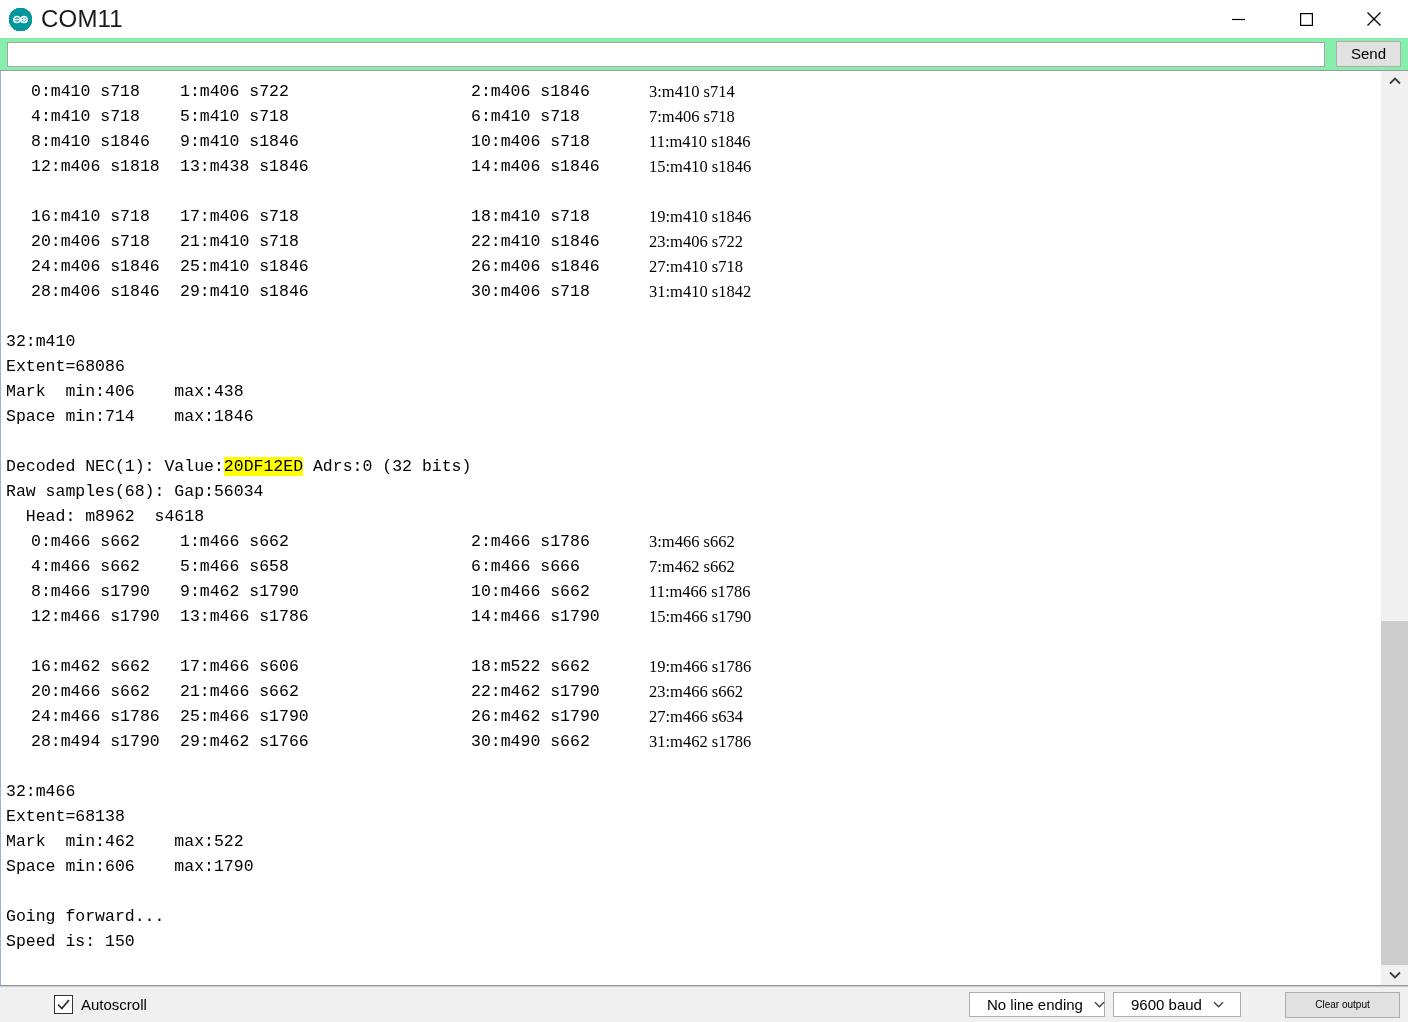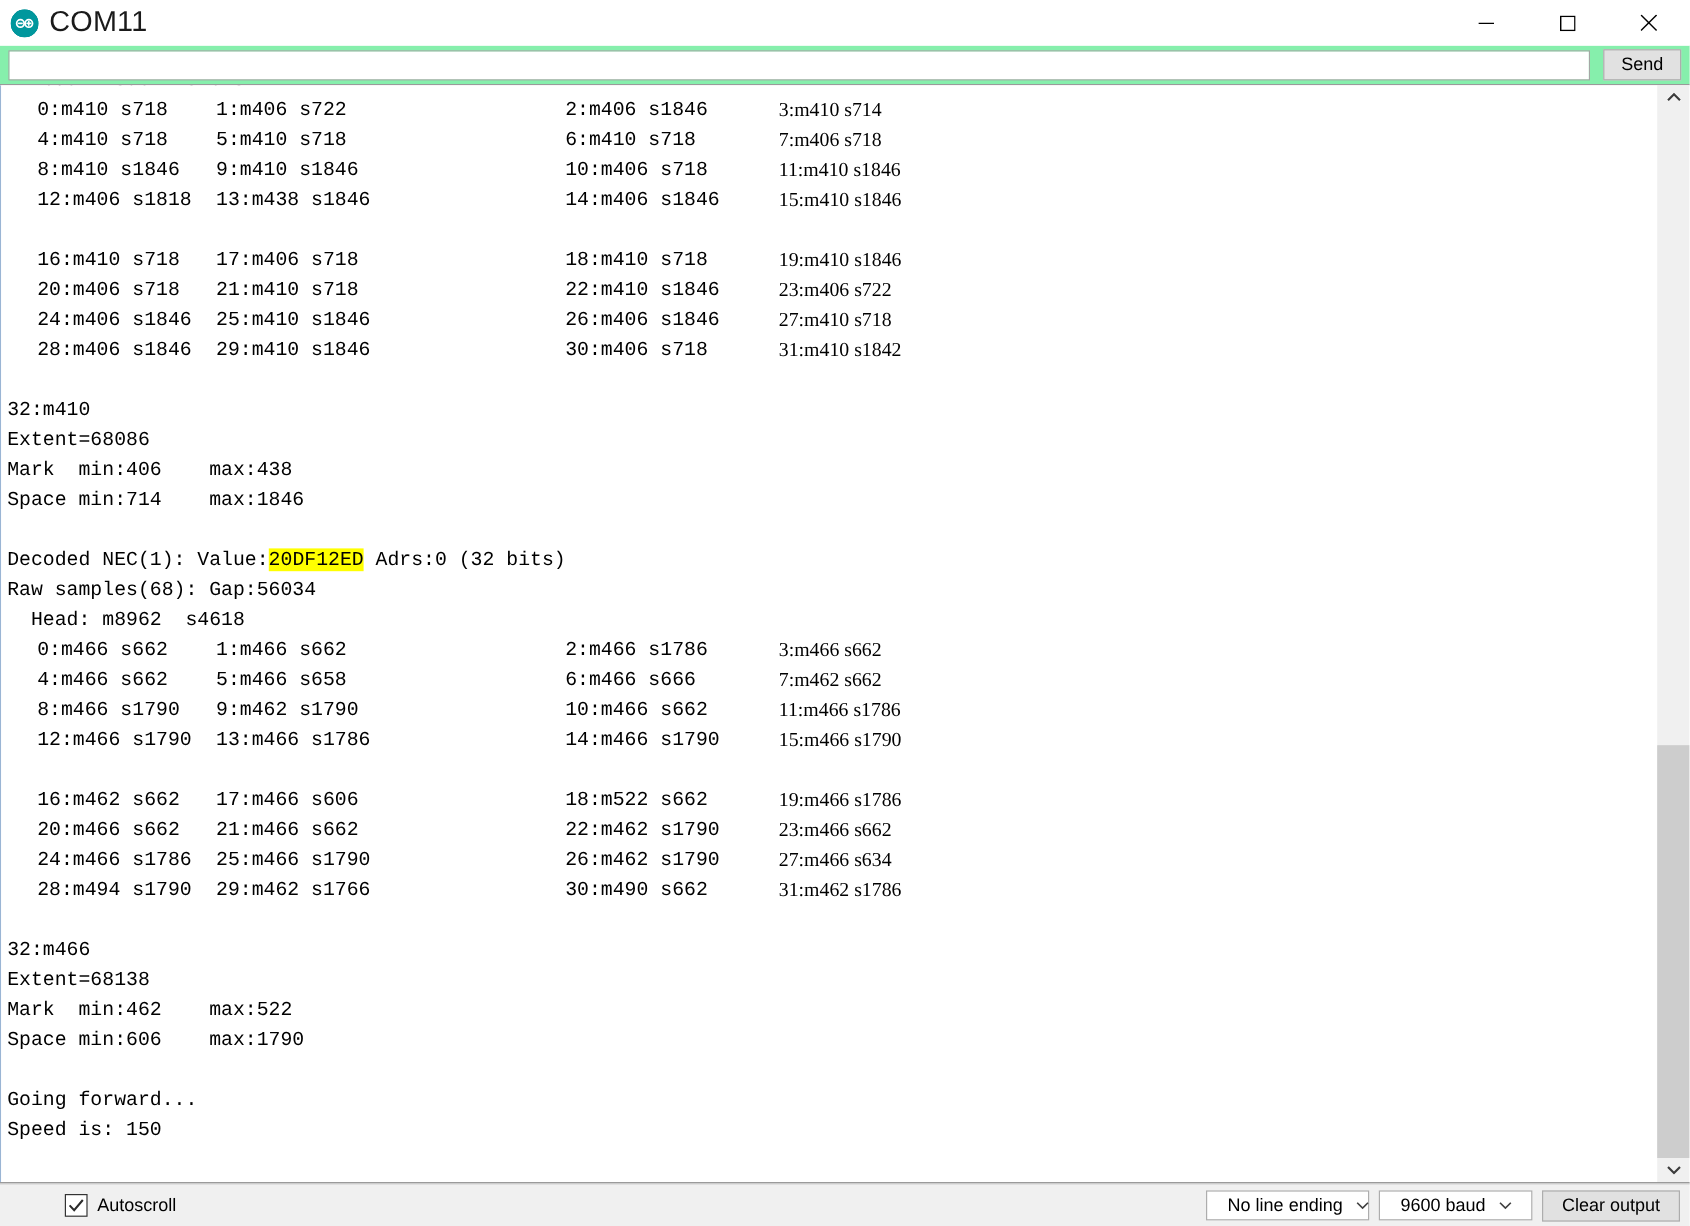--- a/index.html
+++ b/index.html
@@ -249,28 +249,29 @@
     justify-content: center;
     flex: 0 0 auto;
   }
   .combo-lineending { width: 136px; }
   .combo-baud { width: 128px; }
   .clear-btn {
     height: 26px;
     min-width: 115px;
     border: 1px solid #adadad;
     background: #e1e1e1;
-    font-size: 15px;
+    font-size: 10px;
     color: #000;
     line-height: 24px;
     text-align: center;
     box-sizing: border-box;
     cursor: default;
     padding: 0 10px;
     flex: 0 0 auto;
+    margin-left: 36px;
   }
 </style>
 </head>
 <body>
 
 <div class="window">
 
   <div class="titlebar">
     <div class="titlebar-left">
       <div class="app-logo">

